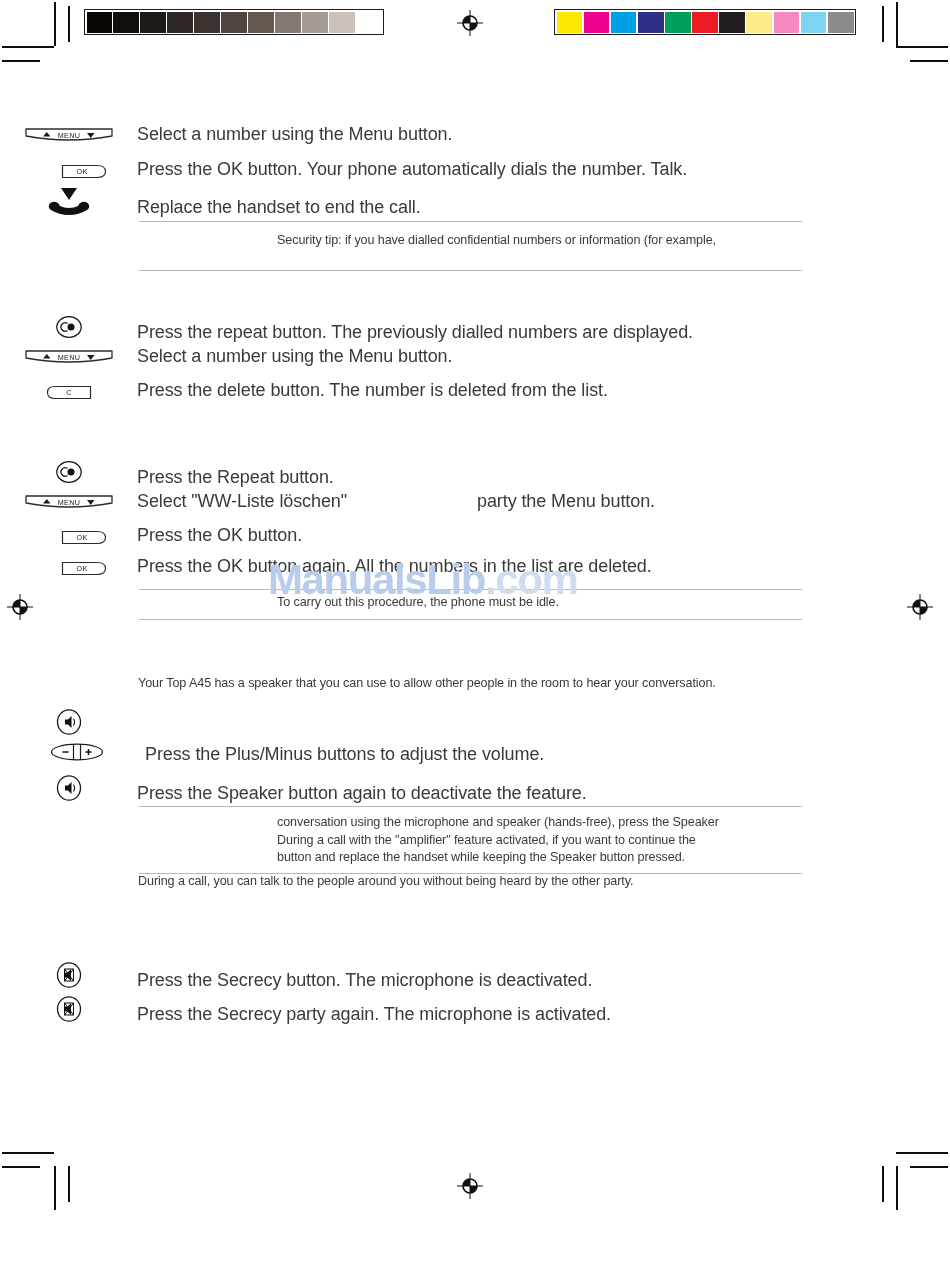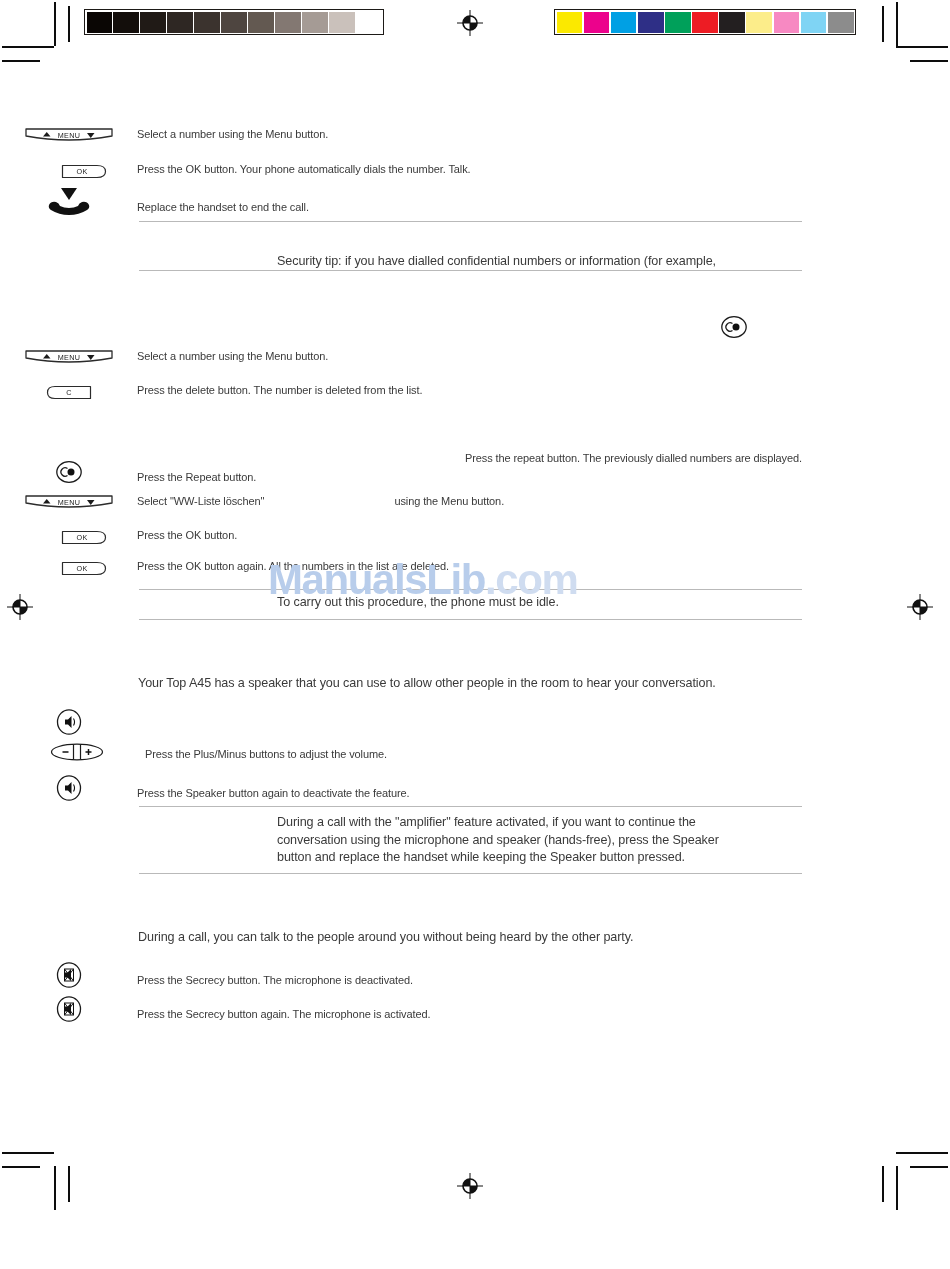--- a/index.html
+++ b/index.html
@@ -65,21 +65,21 @@
   }
   .step .icon-cell {
     width: 137px;
     flex: 0 0 137px;
     display: flex;
     justify-content: center;
     align-items: flex-start;
   }
   .step .text-cell {
     flex: 1 1 auto;
-    font-size: 11px;
+    font-size: 18px;
     line-height: 17.5px;
     color: #3a3a3a;
     letter-spacing: -0.1px;
     white-space: nowrap;
   }
 
   .note {
     position: absolute;
     left: 277px;
     width: 530px;
@@ -257,26 +257,26 @@
           <svg viewBox="0 0 52 30" width="52" height="30">
             <polygon points="18,2 34,2 26,14" fill="#111"></polygon>
             <path d="M6 19 Q8 15 13 16 Q16 17 17 20 Q21 22 26 22 Q31 22 35 20 Q36 17 39 16 Q44 15 46 19 Q47 22 44 24 Q36 29 26 29 Q16 29 8 24 Q5 22 6 19 Z" fill="#111"></path>
           </svg>
         </div>
       </div>
       <div class="text-cell">Replace the handset to end the call.</div>
     </div>
 
     <div class="rule" style="top:221px;"></div>
-    <div class="note" style="top:232px;margin-top:21px;">
+    <div class="note" style="top:232px;">
       <div class="note-line">Security tip: if you have dialled confidential numbers or information (for example,</div>
     </div>
     <div class="rule" style="top:270px;"></div>
 
-    <div class="step" style="left:0; top:313px; width:802px;flex-direction:column;">
+    <div class="step" style="left:0; top:313px; width:802px;">
       <div class="icon-cell">
         <div class="key-round">
           <svg viewBox="0 0 28 28" width="28" height="28">
             <ellipse cx="14" cy="14" rx="12.2" ry="10.4" fill="#ffffff" stroke="#1b1b1b" stroke-width="1.3"></ellipse>
             <path d="M12.5 10.5 A4.2 4.2 0 1 0 12.5 17.5" fill="none" stroke="#1b1b1b" stroke-width="1.3"></path>
             <circle cx="16" cy="14" r="3.5" fill="#111"></circle>
           </svg>
         </div>
       </div>
       <div class="text-cell">Press the repeat button. The previously dialled numbers are displayed.</div>
@@ -325,21 +325,21 @@
       <div class="icon-cell">
         <div class="key-menu">
           <svg viewBox="0 0 90 17" width="90" height="17">
             <path d="M2 2 L88 2 L88 9 Q45 17 2 9 Z" fill="#ffffff" stroke="#2b2b2b" stroke-width="1.3" stroke-linejoin="round"></path>
             <polygon points="19,9.5 26.5,9.5 22.75,5 " fill="#1b1b1b"></polygon>
             <polygon points="63,6 70.5,6 66.75,11 " fill="#1b1b1b"></polygon>
             <text x="45" y="11.4" font-family="'Liberation Sans',sans-serif" font-size="7.2" fill="#1b1b1b" text-anchor="middle" letter-spacing="0.3">MENU</text>
           </svg>
         </div>
       </div>
-      <div class="text-cell"><span>Select "WW-Liste löschen"</span><span class="gapspan"></span><span>using the Menu button.</span></div>
+      <div class="text-cell"><span>Select "WW-Liste löschen"</span><span class="gapspan"></span><span>party the Menu button.</span></div>
     </div>
 
     <div class="step" style="left:0; top:527px; width:802px;">
       <div class="icon-cell">
         <div class="key-ok">
           <svg viewBox="0 0 46 15" width="46" height="15">
             <path d="M1.5 1.5 L36 1.5 Q44.5 1.5 44.5 7.5 Q44.5 13.5 36 13.5 L1.5 13.5 Z" fill="#ffffff" stroke="#2b2b2b" stroke-width="1.2" stroke-linejoin="round"></path>
             <text x="21" y="10.3" font-family="'Liberation Sans',sans-serif" font-size="7.2" fill="#1b1b1b" text-anchor="middle" letter-spacing="0.3">OK</text>
           </svg>
         </div>
@@ -403,27 +403,27 @@
             <path d="M10 11.5 L13 11.5 L16.5 8 L16.5 20 L13 16.5 L10 16.5 Z" fill="#111"></path>
             <path d="M18.5 10.5 Q20.6 14 18.5 17.5" fill="none" stroke="#111" stroke-width="1.1"></path>
           </svg>
         </div>
       </div>
       <div class="text-cell">Press the Speaker button again to deactivate the feature.</div>
     </div>
 
     <div class="rule" style="top:806px;"></div>
     <div class="note" style="top:814px;">
+      <div class="note-line">conversation using the microphone and speaker (hands-free), press the Speaker</div>
       <div class="note-line">During a call with the "amplifier" feature activated, if you want to continue the</div>
-      <div class="note-line">conversation using the microphone and speaker (hands-free), press the Speaker</div>
       <div class="note-line">button and replace the handset while keeping the Speaker button pressed.</div>
     </div>
     <div class="rule" style="top:873px;"></div>
 
-    <div class="intro" style="top:929px;text-align:center;">During a call, you can talk to the people around you without being heard by the other party.</div>
+    <div class="intro" style="top:873px;text-align:center;">During a call, you can talk to the people around you without being heard by the other party.</div>
 
     <div class="step" style="left:0; top:961px; width:802px;">
       <div class="icon-cell">
         <div class="key-round">
           <svg viewBox="0 0 28 28" width="28" height="28">
             <ellipse cx="14" cy="14" rx="11.5" ry="12.2" fill="#ffffff" stroke="#1b1b1b" stroke-width="1.3"></ellipse>
             <path d="M10 11.5 L12.5 11.5 L16 8 L16 20 L12.5 16.5 L10 16.5 Z" fill="#111"></path>
             <rect x="9.5" y="8" width="9" height="12" fill="none" stroke="#111" stroke-width="1"></rect>
             <line x1="9.5" y1="8" x2="18.5" y2="20" stroke="#111" stroke-width="1"></line>
             <line x1="18.5" y1="8" x2="9.5" y2="20" stroke="#111" stroke-width="1"></line>
@@ -438,20 +438,20 @@
         <div class="key-round">
           <svg viewBox="0 0 28 28" width="28" height="28">
             <ellipse cx="14" cy="14" rx="11.5" ry="12.2" fill="#ffffff" stroke="#1b1b1b" stroke-width="1.3"></ellipse>
             <path d="M10 11.5 L12.5 11.5 L16 8 L16 20 L12.5 16.5 L10 16.5 Z" fill="#111"></path>
             <rect x="9.5" y="8" width="9" height="12" fill="none" stroke="#111" stroke-width="1"></rect>
             <line x1="9.5" y1="8" x2="18.5" y2="20" stroke="#111" stroke-width="1"></line>
             <line x1="18.5" y1="8" x2="9.5" y2="20" stroke="#111" stroke-width="1"></line>
           </svg>
         </div>
       </div>
-      <div class="text-cell">Press the Secrecy button again. The microphone is activated.</div>
+      <div class="text-cell">Press the Secrecy party again. The microphone is activated.</div>
     </div>
 
   </div>
 
   <div id="watermark"><span>ManualsLib</span><span id="wm-dot">.com</span></div>
 
 </div>
 
 </body></html>

